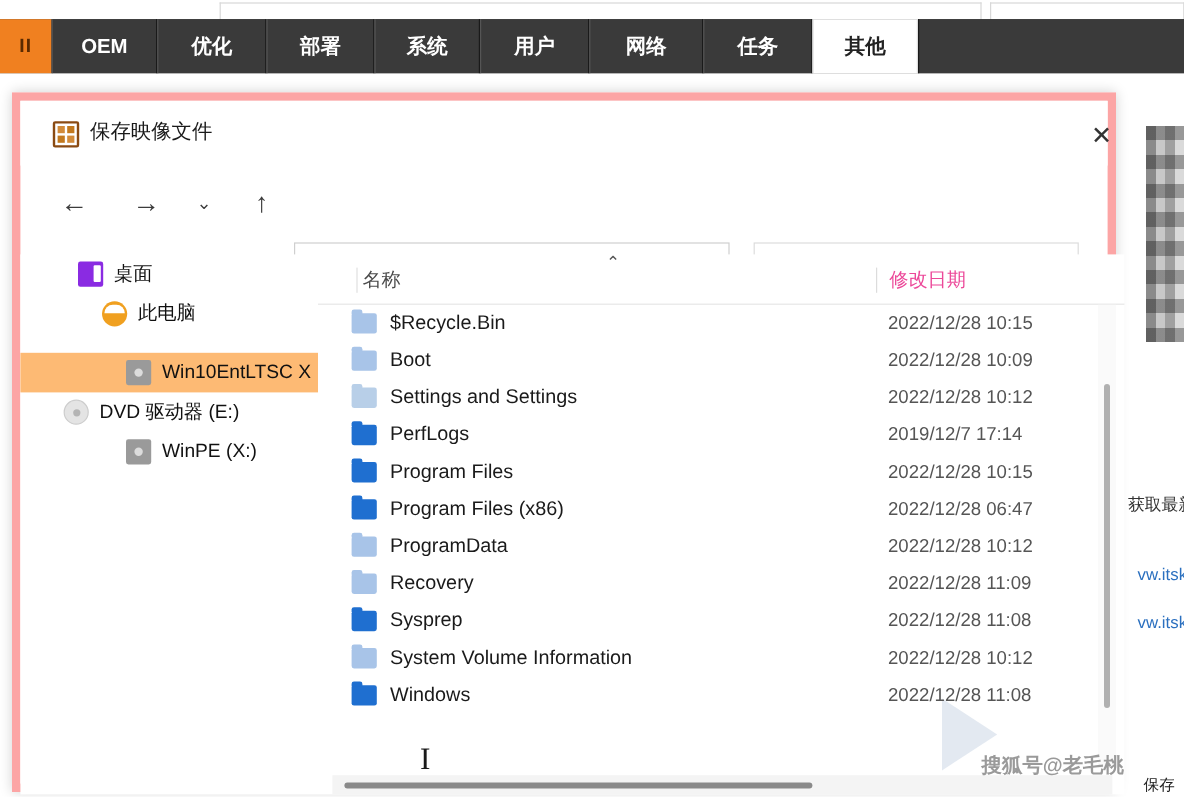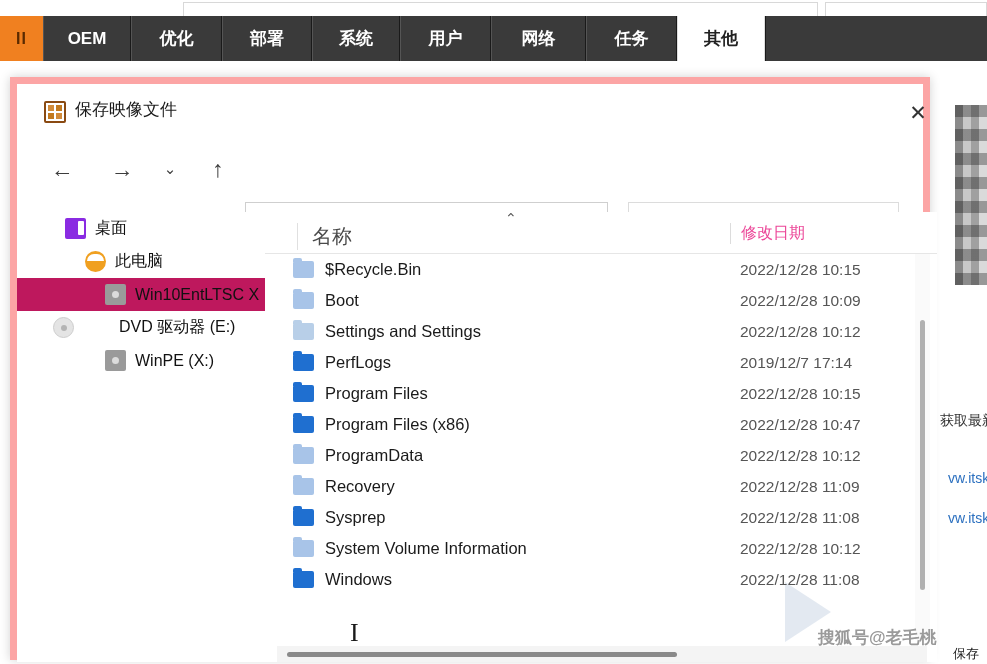--- a/index.html
+++ b/index.html
@@ -142,21 +142,21 @@
   
   #tree {
     position: absolute; left: 0; top: 128px; width: 248px; height: 450px;
     background: #ffffff;
   }
   .tree-item {
     position: relative; height: 33px;
     display: flex; align-items: center;
     font-size: 16px; color: #111; cursor: pointer; white-space: nowrap;
   }
-  .tree-item.selected { background: #be185d; }
+  .tree-item.selected { background: #fdba74; margin-top: 16px; }
   .tree-ico { width: 21px; height: 21px; margin-right: 9px; flex: 0 0 auto; }
   .ico-desktop { background: #8a2be2; border-radius: 2px; position: relative; }
   .ico-desktop::after {
     content:''; position:absolute; right:2px; top:3px; width:6px; height:14px;
     background:#ffffff; border-radius:1px;
   }
   .ico-pc { background: #f0a020; border-radius: 50%; position: relative; }
   .ico-pc::after {
     content:''; position:absolute; left:2px; top:3px; width:17px; height:7px;
     background:#ffffff; border-radius: 9px 9px 0 0;
@@ -169,22 +169,22 @@
   
   #filelist {
     position: absolute; left: 248px; top: 128px;
     width: 672px; height: 450px; background: #ffffff;
   }
   #col-header {
     position: relative; height: 42px; border-bottom: 1px solid #e6e6e6;
   }
   #col-name {
     position: absolute; left: 32px; top: 11px;
-    font-size: 20px; color: #4a4a4a;
-    border-left: 1px solid #e0e0e0; padding-left: 14px;
+    font-size: 16px; color: #4a4a4a;
+    border-left: 1px solid #e0e0e0; padding-left: 4px;
   }
   #col-sort-caret {
     position: absolute; left: 240px; top: -2px; font-size: 14px; color: #555;
   }
   #col-date {
     position: absolute; left: 465px; top: 11px;
     font-size: 16px; color: #ec4899;
     padding-left: 10px; border-left: 1px solid #dcdcdc;
   }
 
@@ -317,21 +317,21 @@
           <span>桌面</span>
         </div>
         <div class="tree-item" style="padding-left: 68px;">
           <span class="tree-ico ico-pc"></span>
           <span>此电脑</span>
         </div>
         <div class="tree-item selected" style="padding-left: 88px;">
           <span class="tree-ico ico-drive"></span>
           <span>Win10EntLTSC X</span>
         </div>
-        <div class="tree-item" style="padding-left: 36px; gap: 36px;">
+        <div class="tree-item" style="padding-left: 36px;">
           <span class="tree-ico ico-dvd"></span>
           <span>DVD 驱动器 (E:) </span>
         </div>
         <div class="tree-item" style="padding-left: 88px;">
           <span class="tree-ico ico-drive"></span>
           <span>WinPE (X:)</span>
         </div>
       </div>
 
     <div id="filelist">
@@ -363,21 +363,21 @@
             <span class="fdate">2019/12/7 17:14</span>
           </div>
           <div class="frow">
             <span class="folder-ico" style="background: rgb(31, 111, 208);"></span>
             <span class="fname">Program Files</span>
             <span class="fdate">2022/12/28 10:15</span>
           </div>
           <div class="frow">
             <span class="folder-ico" style="background: rgb(31, 111, 208);"></span>
             <span class="fname">Program Files (x86)</span>
-            <span class="fdate">2022/12/28 10:47</span>
+            <span class="fdate">2022/12/28 06:47</span>
           </div>
           <div class="frow">
             <span class="folder-ico" style="background: rgb(168, 196, 232);"></span>
             <span class="fname">ProgramData</span>
             <span class="fdate">2022/12/28 10:12</span>
           </div>
           <div class="frow">
             <span class="folder-ico" style="background: rgb(168, 196, 232);"></span>
             <span class="fname">Recovery</span>
             <span class="fdate">2022/12/28 11:09</span>

